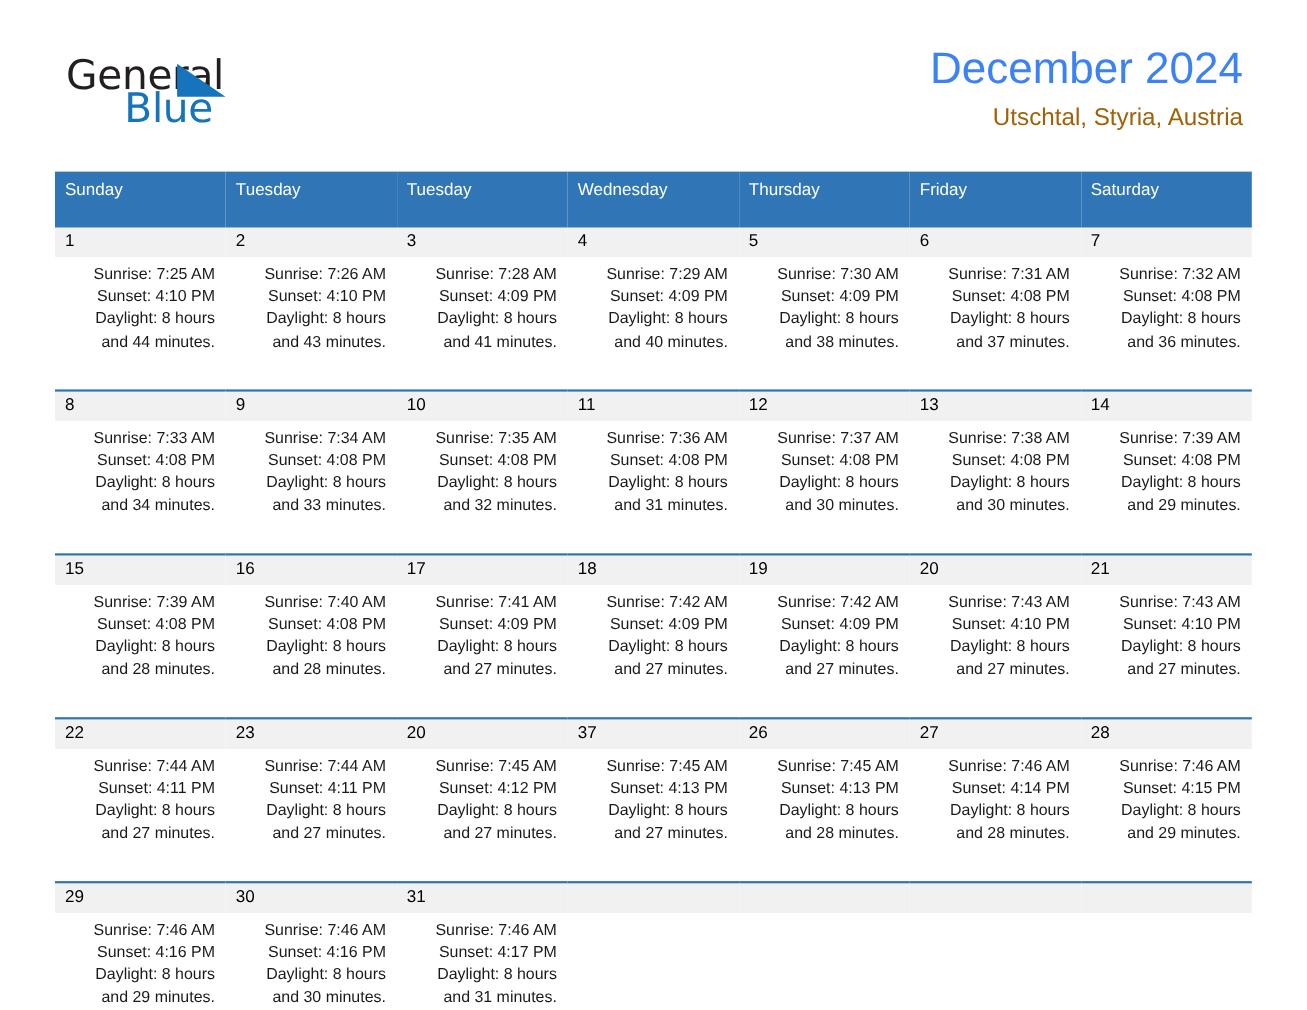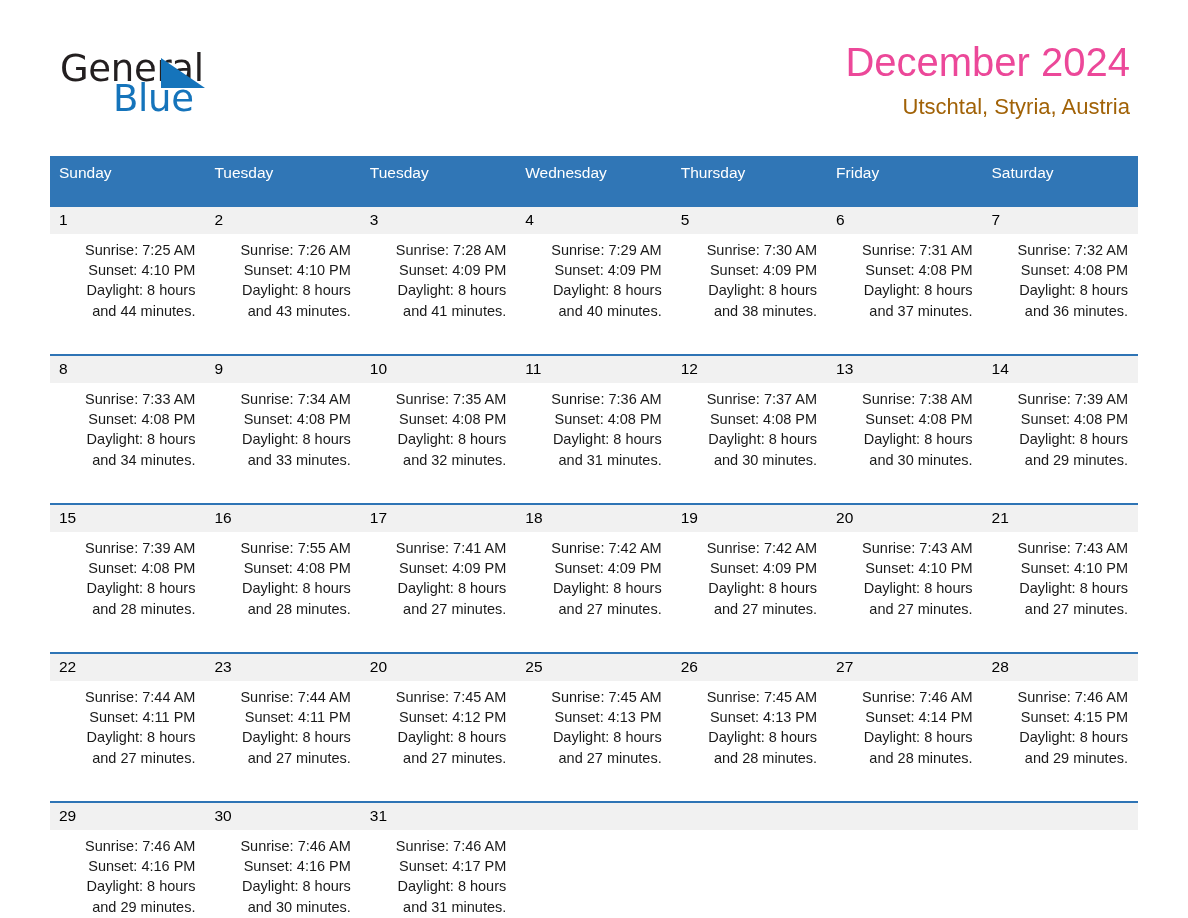--- a/index.html
+++ b/index.html
@@ -70,21 +70,21 @@
   .title-block {
     position: absolute;
     right: 8px;
     top: 38px;
     text-align: right;
   }
   .cal-title {
     font-size: 40px;
     line-height: 48px;
     font-weight: 400;
-    color: #ec4899;
+    color: #3b82f6;
     white-space: nowrap;
   }
   .cal-subtitle {
     margin-top: 8px;
     font-size: 22px;
     line-height: 26px;
     font-weight: 400;
     color: #a16207;
     white-space: nowrap;
   }
@@ -296,21 +296,21 @@
         <td>21</td>
       </tr>
       <tr class="week-body">
         <td>
             <div class="cell-lines">Sunrise: 7:39 AM
 Sunset: 4:08 PM
 Daylight: 8 hours
 and 28 minutes.</div>
           </td>
         <td>
-            <div class="cell-lines">Sunrise: 7:55 AM
+            <div class="cell-lines">Sunrise: 7:40 AM
 Sunset: 4:08 PM
 Daylight: 8 hours
 and 28 minutes.</div>
           </td>
         <td>
             <div class="cell-lines">Sunrise: 7:41 AM
 Sunset: 4:09 PM
 Daylight: 8 hours
 and 27 minutes.</div>
           </td>
@@ -337,21 +337,21 @@
 Sunset: 4:10 PM
 Daylight: 8 hours
 and 27 minutes.</div>
           </td>
       </tr>
 
       <tr class="week-daynums">
         <td>22</td>
         <td>23</td>
         <td>20</td>
-        <td>25</td>
+        <td>37</td>
         <td>26</td>
         <td>27</td>
         <td>28</td>
       </tr>
       <tr class="week-body">
         <td>
             <div class="cell-lines">Sunrise: 7:44 AM
 Sunset: 4:11 PM
 Daylight: 8 hours
 and 27 minutes.</div>

